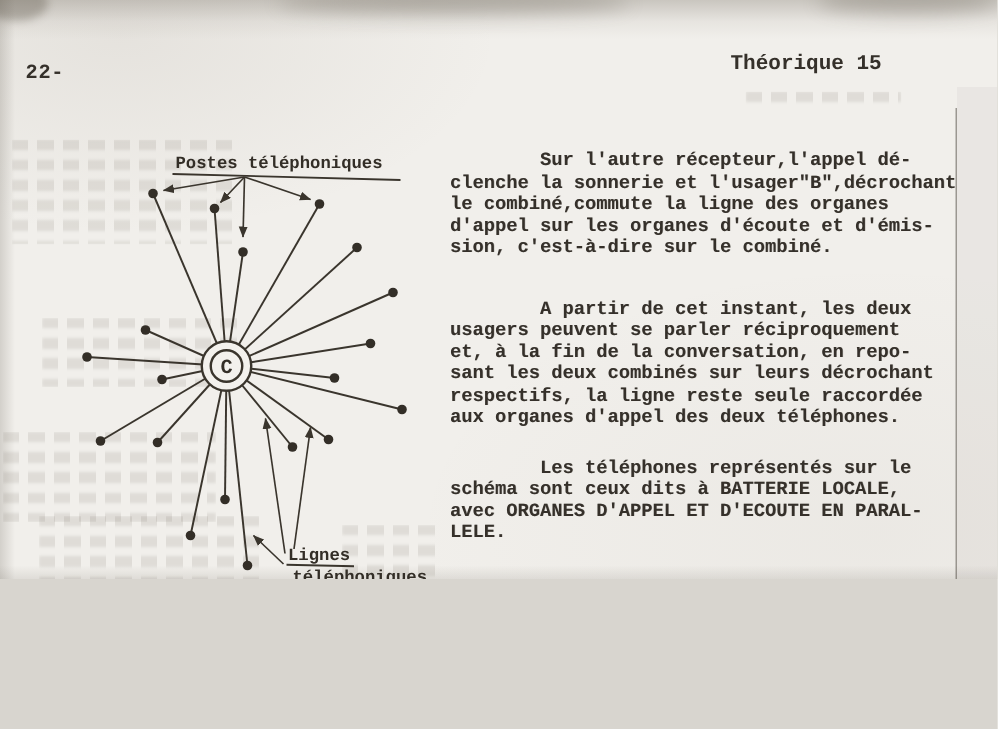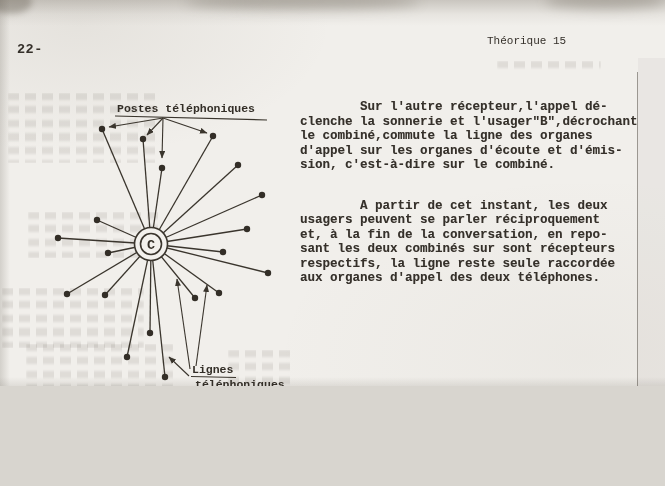--- a/index.html
+++ b/index.html
@@ -34,21 +34,21 @@
             mask:repeating-linear-gradient(90deg,#000 0 11px,transparent 11px 17px);}
   #ghost-1{left:8px;top:93px;width:150px;height:70px;}
   #ghost-2{left:28px;top:212px;width:132px;height:46px;}
   #ghost-3{left:2px;top:288px;width:142px;height:60px;}
   #ghost-4{left:26px;top:344px;width:148px;height:56px;}
   #ghost-5{left:228px;top:350px;width:68px;height:48px;}
   #ghost-6{left:497px;top:61px;width:104px;height:11px;}
   #ghost-7{left:288px;top:427px;width:42px;height:34px;}
 
   #page-number{position:absolute;left:17px;top:42px;font-size:13.5px;font-weight:bold;letter-spacing:.5px;}
-  #header-right{position:absolute;left:487px;top:35px;font-size:11px;font-weight:normal;}
+  #header-right{position:absolute;left:487px;top:35px;font-size:14px;font-weight:bold;}
 
   #body-col{position:absolute;left:300px;top:88px;width:342px;
     font-size:12.5px;line-height:14.5px;font-weight:bold;white-space:pre;
     text-shadow:.3px .3px .4px rgba(53,48,42,.35);}
   #body-col p{margin:0;}
 
   #fig{position:absolute;left:20px;top:95px;}
   #fig .ray{stroke:#3a352d;stroke-width:1.3;}
   #fig .dot{fill:#332e27;}
   #fig .ring{fill:#f3f1ed;stroke:#3a352d;stroke-width:1.6;}
@@ -162,16 +162,19 @@
     <text class="fig-number" x="152" y="350" text-anchor="middle">- Fig. 12 -</text>
   </svg>
 
   <div id="body-col"><p style="margin-top: 12px;">        Sur l'autre récepteur,l'appel dé-
 clenche la sonnerie et l'usager"B",décrochant
 le combiné,commute la ligne des organes
 d'appel sur les organes d'écoute et d'émis-
 sion, c'est-à-dire sur le combiné.</p><p style="margin-top: 26px;">        A partir de cet instant, les deux
 usagers peuvent se parler réciproquement
 et, à la fin de la conversation, en repo-
-sant les deux combinés sur sont récepteurs
+sant les deux combinés sur leurs décrochant
 respectifs, la ligne reste seule raccordée
-aux organes d'appel des deux téléphones.</p></div>
+aux organes d'appel des deux téléphones.</p><p style="margin-top: 19px;">        Les téléphones représentés sur le
+schéma sont ceux dits à BATTERIE LOCALE,
+avec ORGANES D'APPEL ET D'ECOUTE EN PARAL-
+LELE.</p></div>
 </div>
 
 </body></html>

